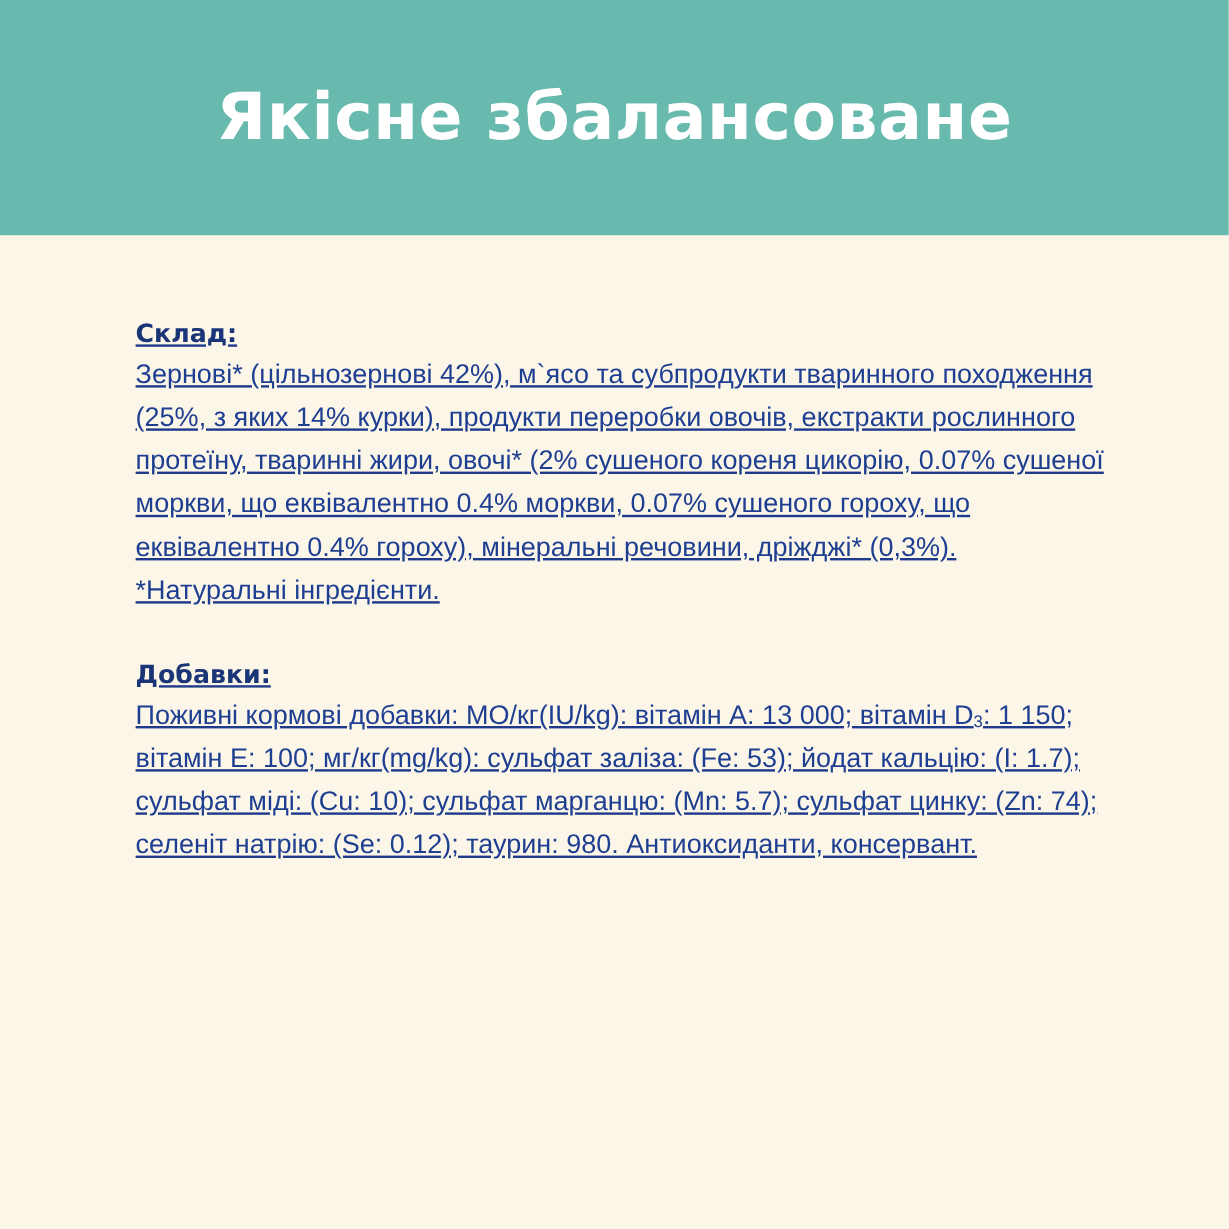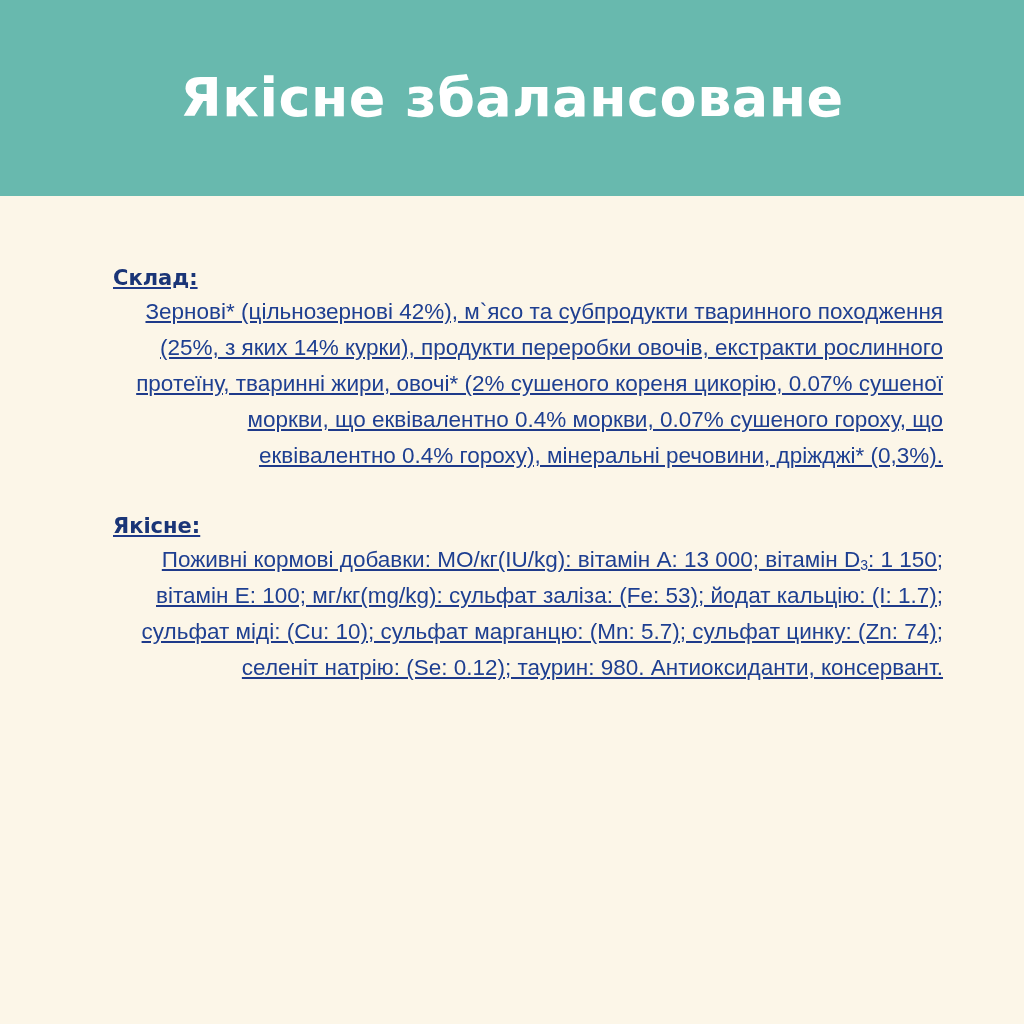--- a/index.html
+++ b/index.html
@@ -21,37 +21,38 @@
   .content {
     position:absolute; left:113px; top:262px; width:830px;
     color:#1e3a8a;
   }
   .section { margin-bottom:36px;text-decoration:underline; }
   .section h2 {
     margin:0; font-size:21px; line-height:32px; font-weight:bold; color:#1a3577;
     font-family:"DejaVu Sans", sans-serif;
   }
   .section p {
-    margin:0; font-size:22.5px; line-height:36px; color:#1e3f91;text-align:right;
+    margin:0; font-size:22.5px; line-height:36px; color:#1e3f91;
   }
   sub.small { font-size:14px; vertical-align:-3px; line-height:0; }
 </style>
 </head>
 <body>
 
 <div class="header">
   <div class="title">Якісне збалансоване</div>
 </div>
 
 <div class="content">
   <div class="section">
     <h2>Склад:</h2>
     <p>Зернові* (цільнозернові 42%), м`ясо та субпродукти тваринного походження (25%, з яких 14% курки), продукти переробки овочів, екстракти рослинного протеїну, тваринні жири, овочі* (2% сушеного кореня цикорію, 0.07% сушеної моркви, що еквівалентно 0.4% моркви, 0.07% сушеного гороху, що еквівалентно 0.4% гороху), мінеральні речовини, дріжджі* (0,3%).</p>
+    <p>*Натуральні інгредієнти.</p>
   </div>
 
   <div class="section">
-    <h2>Якісне:</h2>
+    <h2>Добавки:</h2>
     <p><span>Поживні кормові добавки: МО/кг(IU/kg): вітамін А: 13 000; вітамін D</span><sub class="small">3</sub><span>: 1 150; вітамін Е: 100; мг/кг(mg/kg): сульфат заліза: (Fe: 53); йодат кальцію: (I: 1.7); сульфат міді: (Cu: 10); сульфат марганцю: (Mn: 5.7); сульфат цинку: (Zn: 74); селеніт натрію: (Se: 0.12); таурин: 980. Антиоксиданти, консервант.</span></p>
   </div>
 
   <div class="section">
   </div>
 </div>
 
 </body></html>

